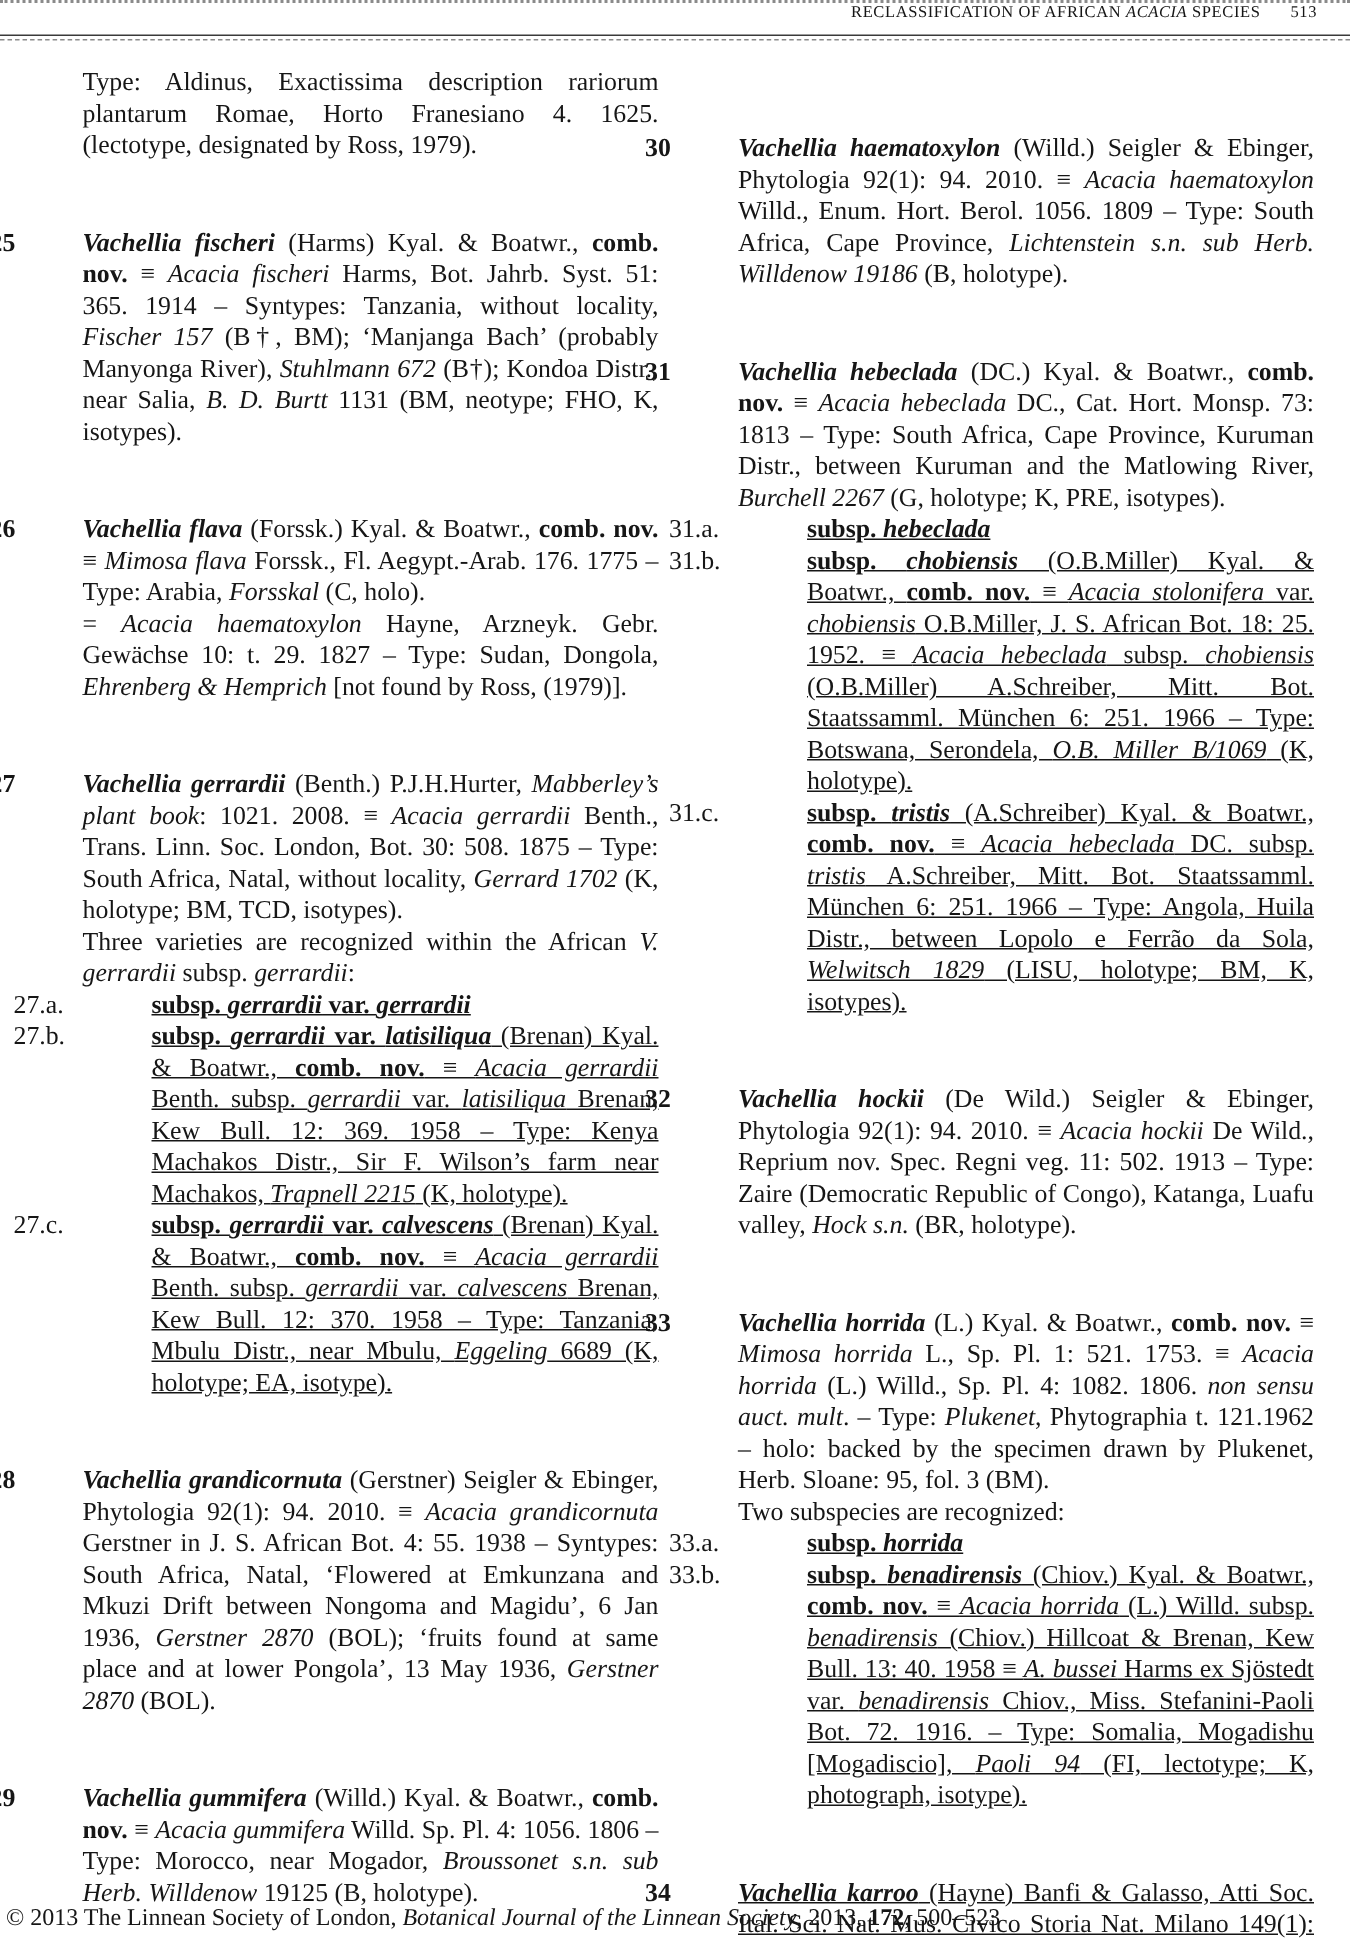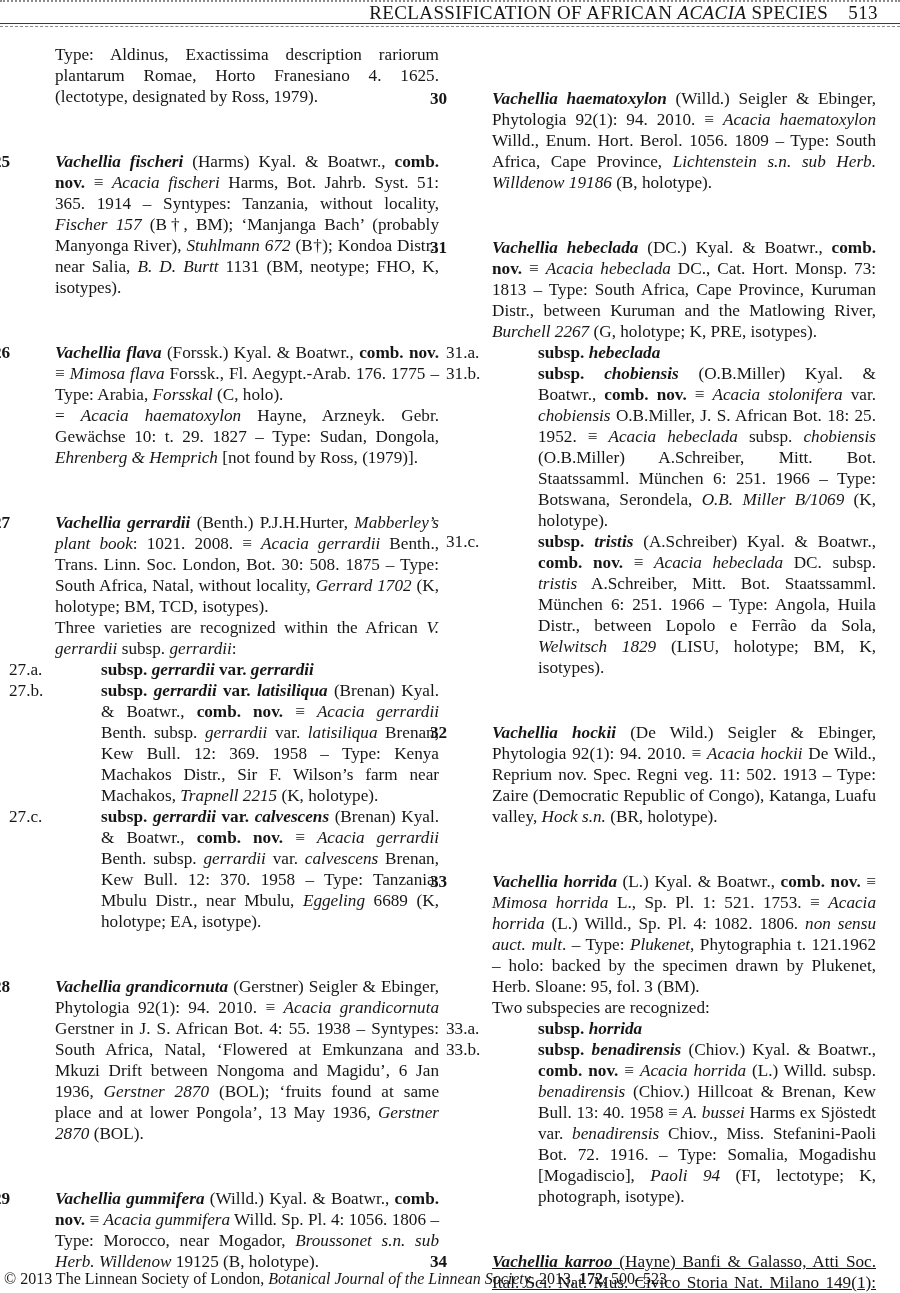--- a/index.html
+++ b/index.html
@@ -4,37 +4,37 @@
 <style>
   html,body{margin:0;padding:0;}
   body{
     width:900px;height:1293px;position:relative;overflow:hidden;
     background:#ffffff;color:#161616;
     font-family:"Liberation Serif","DejaVu Serif",serif;
   }
   .page{position:absolute;inset:0;}
   .top-rule{position:absolute;top:0;left:0;width:900px;height:0;border-top:2px dotted #8a8a8a;}
   .running-head{
-    position:absolute;top:2px;right:22px;font-size:19px;letter-spacing:.4px;
+    position:absolute;top:2px;right:22px;font-size:11px;letter-spacing:.4px;
     white-space:nowrap;
   }
   .head-page{margin-left:20px;}
   .head-rule{
     position:absolute;top:23px;left:0;width:900px;height:2px;
     border-top:1.5px solid #3a3a3a;border-bottom:1px dashed #8a8a8a;
   }
   .columns{
     position:absolute;top:44px;left:24px;width:852px;
     display:flex;gap:22px;
   }
   .col{flex:1;font-size:17.2px;line-height:21px;text-align:justify;}
   .col p{margin:0;padding-left:31px;}
   p.entry{text-indent:-31px;}
   .num{display:inline-block;width:31px;font-weight:bold;margin-top:44px;}
-  p.subentry{padding-left:77px;text-indent:-46px;}
+  p.subentry{padding-left:77px;text-indent:-46px;text-decoration:underline;}
   .sublabel{display:inline-block;width:46px;}
   p.cont{text-align-last:justify;text-decoration:underline;}
   .b{font-weight:bold;}
   .i{font-style:italic;}
   .bi{font-weight:bold;font-style:italic;margin-top:40px;}
   .footer{position:absolute;left:4px;bottom:5px;font-size:16px;white-space:nowrap;}
 </style>
 </head>
 <body>
 

